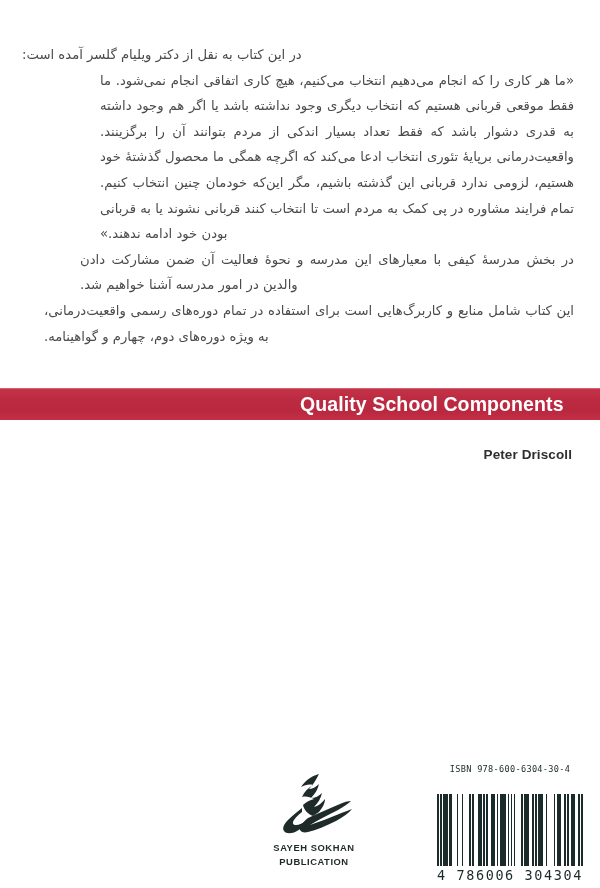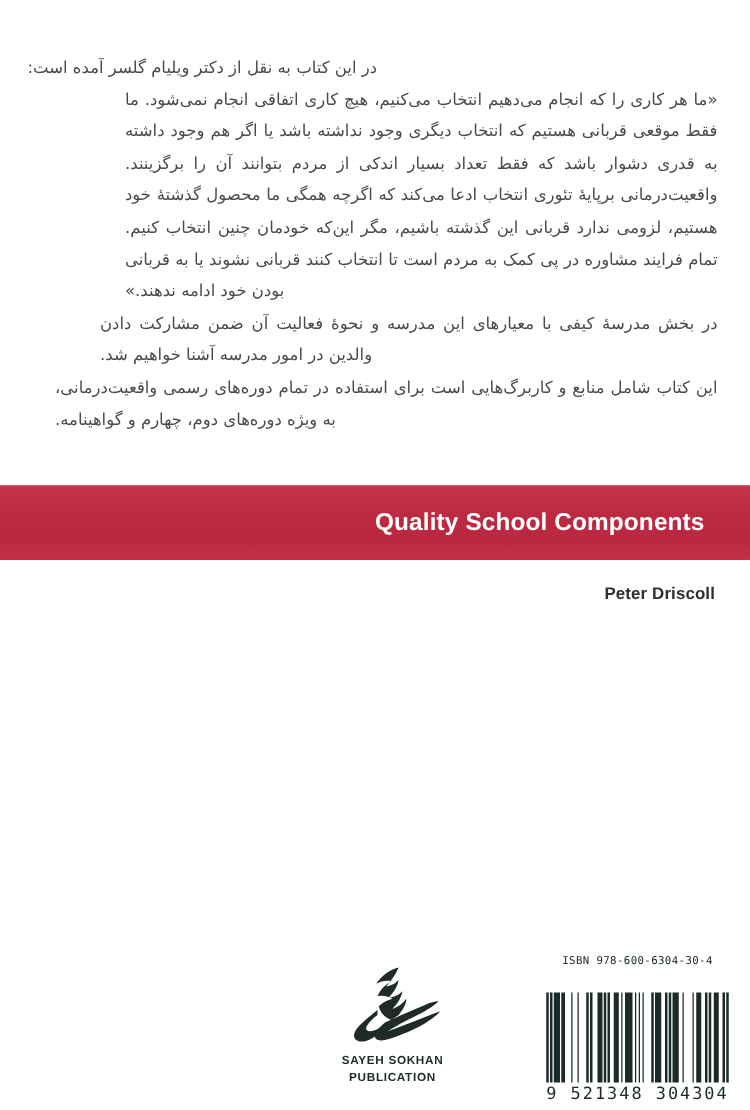--- a/index.html
+++ b/index.html
@@ -74,21 +74,21 @@
     text-align: justify;
     text-align-last: left;
   }
 
   
   .banner {
     position: absolute;
     left: 0;
     right: 0;
     top: 388px;
-    height: 60px;
+    height: 32px;
     background: #bd2b42;
     background-image: linear-gradient(180deg,
         #c53449 0%, #bd2b42 32%, #ba2840 72%, #c22f46 100%);
     display: flex;
     align-items: center;
     justify-content: flex-start;
     direction: ltr;
   }
   .banner::before {
     content: "";
@@ -113,21 +113,20 @@
     top: 447px;
     left: 0;
     width: 572px;
     text-align: right;
     direction: ltr;
     color: #2f2f2f;
     font-family: "Liberation Sans", sans-serif;
     font-weight: bold;
     font-size: 13.5px;
     letter-spacing: 0.1px;
-    margin-top: 20px;
   }
 
   
   .logo {
     position: absolute;
     left: 248px;
     top: 772px;
     width: 132px;
     text-align: center;
     direction: rtl;
@@ -292,16 +291,16 @@
         <span style="flex: 1 0 0px; background: rgb(27, 43, 41);"></span>
         <span class="sp" style="flex: 1 0 0px; background: transparent;"></span>
         <span style="flex: 1 0 0px; background: rgb(27, 43, 41);"></span>
         <span class="sp" style="flex: 1 0 0px; background: transparent;"></span>
         <span style="flex: 3 0 0px; background: rgb(27, 43, 41);"></span>
         <span class="sp" style="flex: 2 0 0px; background: transparent;"></span>
         <span style="flex: 1 0 0px; background: rgb(27, 43, 41);"></span>
         <span class="sp" style="flex: 1 0 0px; background: transparent;"></span>
         <span style="flex: 1 0 0px; background: rgb(27, 43, 41);"></span>
       </div>
-    <div class="barcode-digits">9 521348 304304</div>
+    <div class="barcode-digits">4 786006 304304</div>
   </div>
 
 </div>
 
 </body></html>

